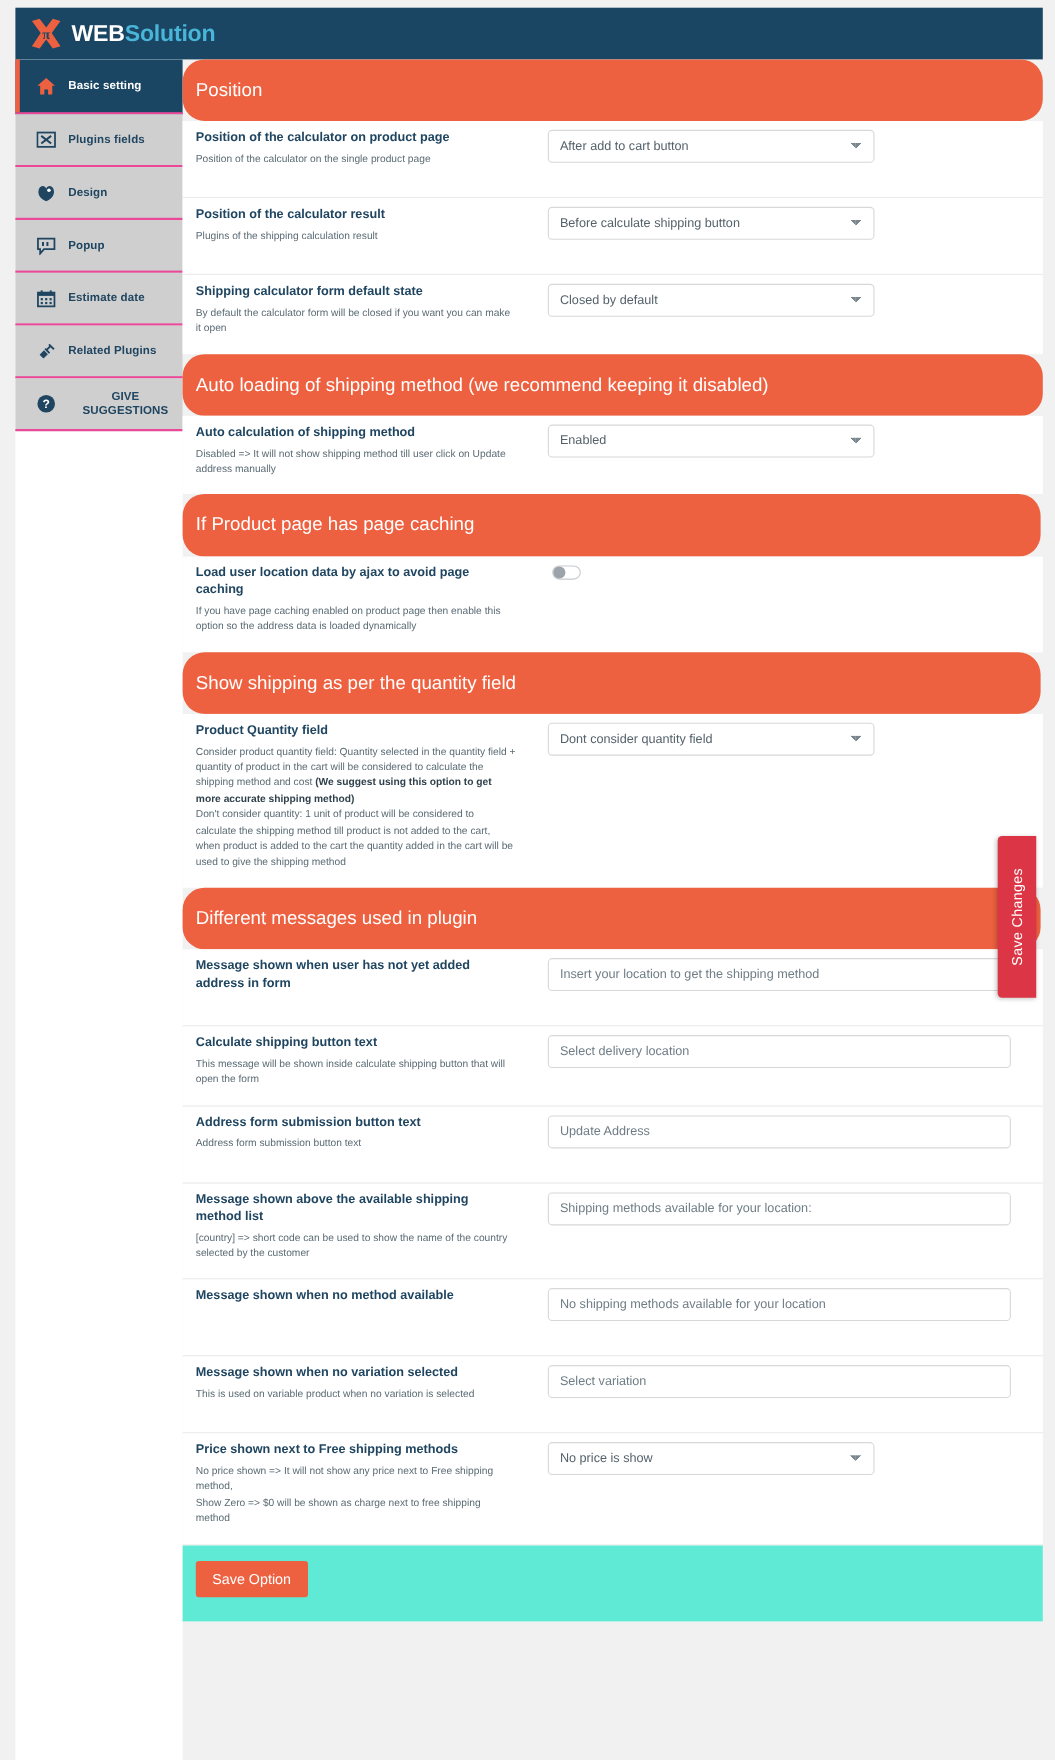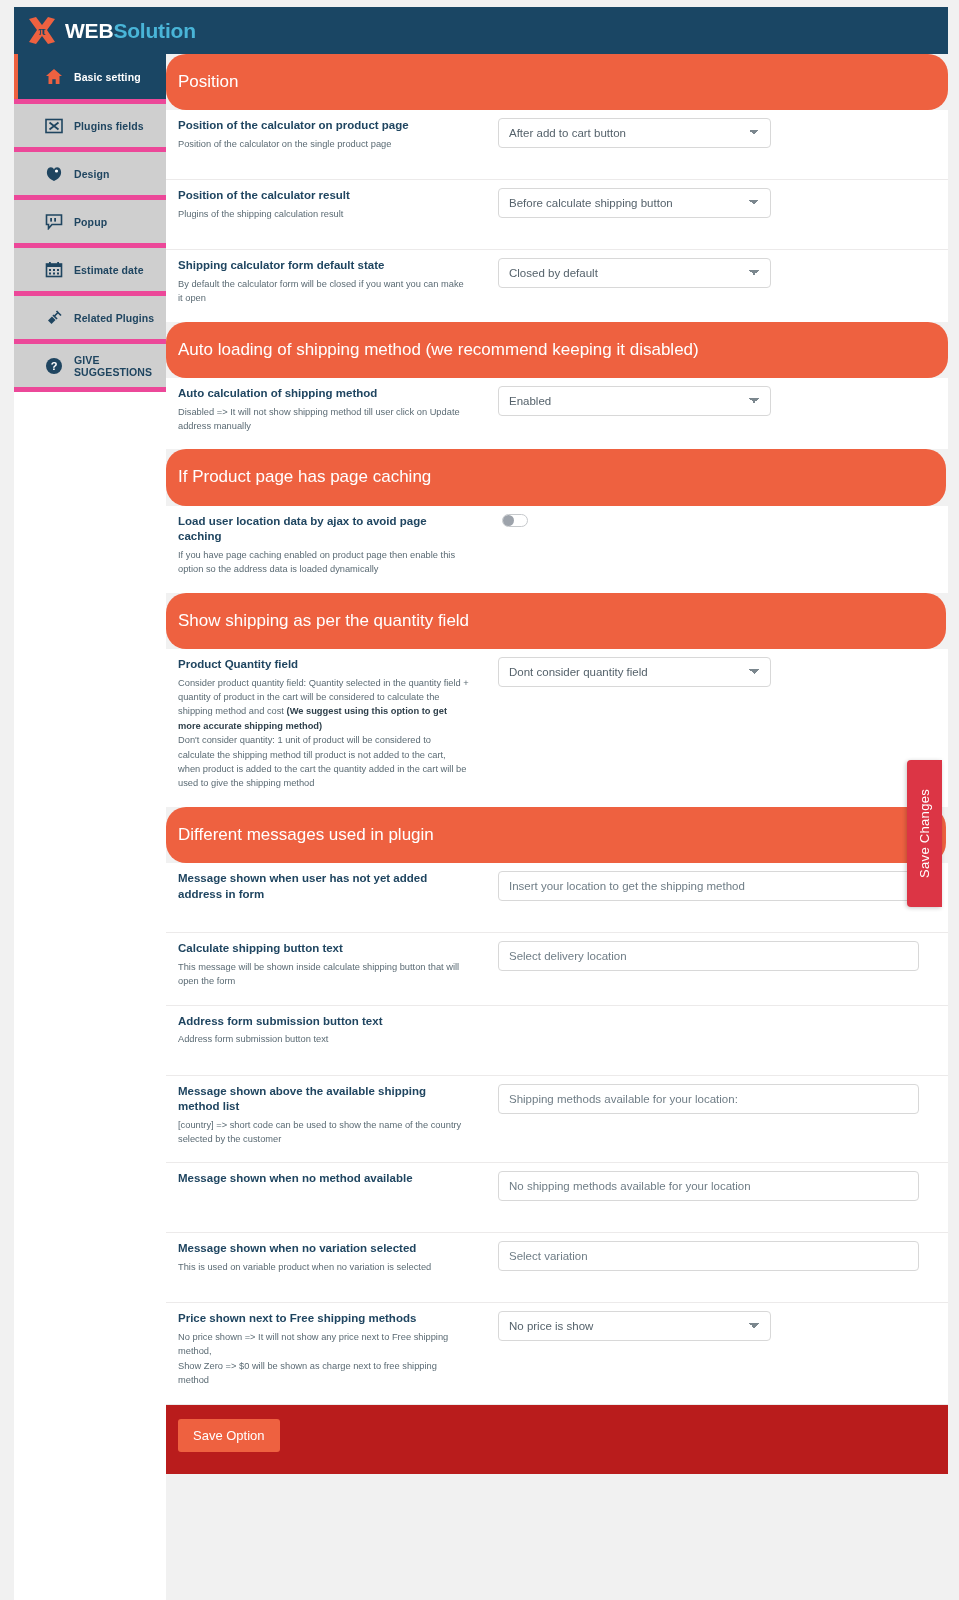--- a/index.html
+++ b/index.html
@@ -53,24 +53,25 @@
     left: 14px; top: 54px;
     width: 152px;
     background: #ffffff;
     min-height: 1546px;
   }
   .nav-item {
     position: relative;
     height: 48px;
     display: flex;
     align-items: center;
-    padding-left: 30px;
+    padding-left: 18px;
     background: #cfcfcf;
-    border-bottom: 5px solid #ec4899;
+    border-bottom: 2px solid #ec4899;
     cursor: pointer;
+    text-align: center;
   }
   .nav-item .nav-ico {
     width: 20px; height: 20px;
     flex: none;
     margin-right: 10px;
     display: flex;
     align-items: center;
     justify-content: center;
   }
   .nav-item .nav-label {
@@ -147,21 +148,21 @@
     font-size: 11.5px;
     color: #55626b;
     background: #ffffff;
     border: 1px solid #d8d8d8;
     border-radius: 4px;
     height: 30px;
     padding: 0 10px;
     outline: none;
   }
   select.ctrl {
-    width: 273px;
+    width: 297px;
     appearance: none;
     -webkit-appearance: none;
     background-image:
       linear-gradient(45deg, transparent 50%, #7b878e 50%),
       linear-gradient(135deg, #7b878e 50%, transparent 50%);
     background-position:
       calc(100% - 16px) calc(50% - 1px),
       calc(100% - 11px) calc(50% - 1px);
     background-size: 5px 5px, 5px 5px;
     background-repeat: no-repeat;
@@ -181,21 +182,21 @@
   }
   .toggle .knob {
     position: absolute;
     left: 0px; top: 0px;
     width: 11px; height: 11px;
     border-radius: 50%;
     background: #9da3ab;
   }
 
   
-  .save-wrap { background: #b91c1c; padding: 14px 0 22px 12px; }
+  .save-wrap { background: #5eead4; padding: 14px 0 22px 12px; }
   .save-option {
     background: #ee6140;
     color: #ffffff;
     border: none;
     border-radius: 3px;
     font-family: "Liberation Sans", sans-serif;
     font-size: 13px;
     padding: 9px 15px;
     cursor: pointer;
   }
@@ -435,20 +436,23 @@
         <div class="row-right">
           <input class="ctrl" type="text" placeholder="Select delivery location" style="">
         </div>
       </div>
 
       <div class="row">
         <div class="row-left">
           <div class="lbl">Address form submission button text</div>
           <div class="desc">Address form submission button text</div>
         </div>
+        <div class="row-right">
+          <input class="ctrl" type="text" placeholder="Update Address" style="">
+        </div>
       </div>
 
       <div class="row">
         <div class="row-left">
           <div class="lbl">Message shown above the available shipping method list</div>
           <div class="desc">[country] =&gt; short code can be used to show the name of the country selected by the customer</div>
         </div>
         <div class="row-right">
           <input class="ctrl" type="text" placeholder="Shipping methods available for your location:" style="">
         </div>

